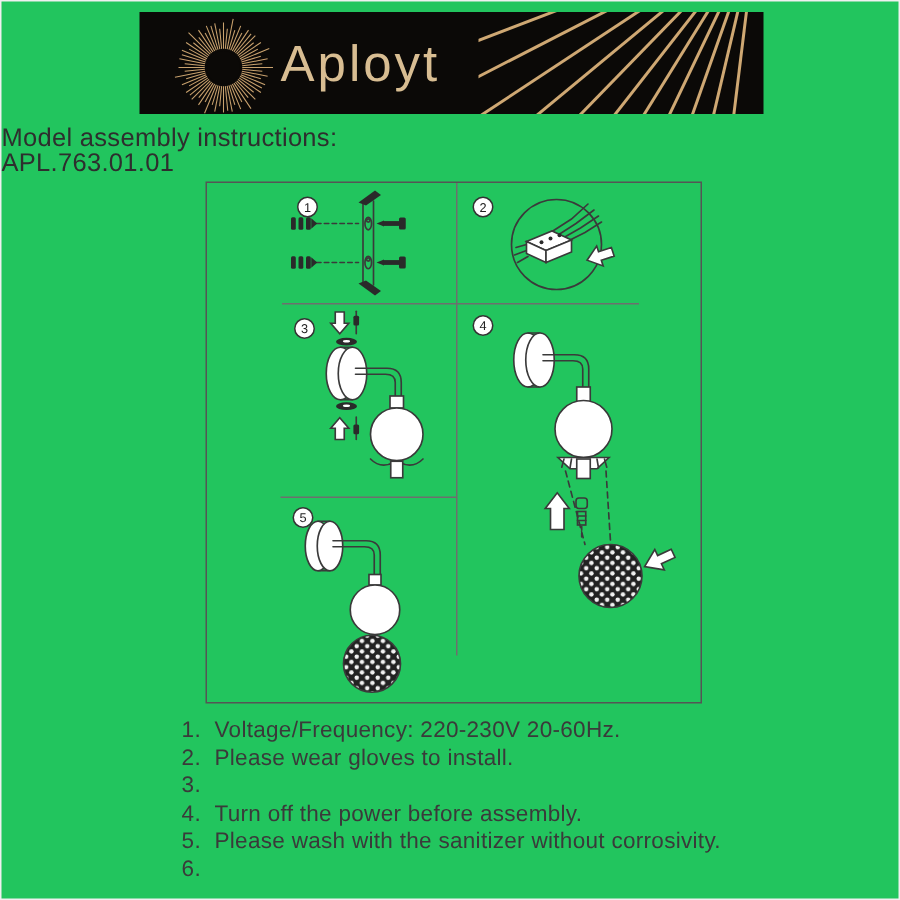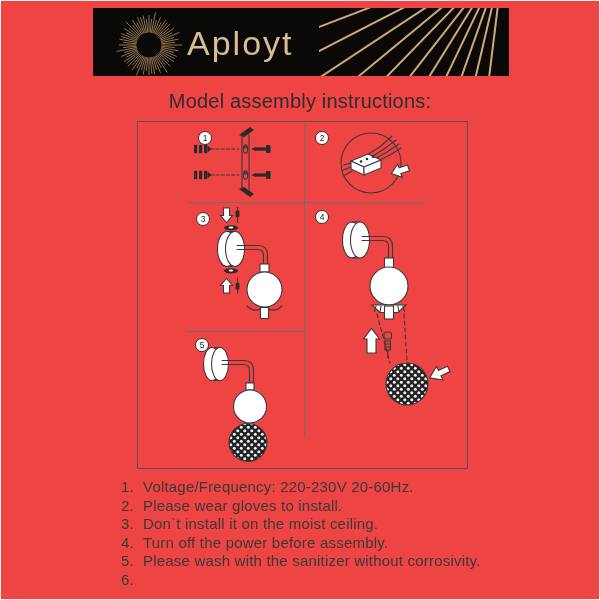--- a/index.html
+++ b/index.html
@@ -1,37 +1,37 @@
 <!DOCTYPE html>
 <html><head>
 <meta charset="utf-8">
 <style>
   html,body{margin:0;padding:0;background:#ffffff;}
   .page{
-    position:relative;width:600px;height:600px;background:#ef4444;
+    position:relative;width:600px;height:600px;background:#22c55e;
     font-family:"Liberation Sans",sans-serif;overflow:hidden;
     border:1px solid #f0f0f0;box-sizing:border-box;padding-left:38px;
   }
   
   .banner{
     position:absolute;left:92px;top:7px;width:416px;height:68px;
     background:#0b0907;overflow:hidden;
   }
   .banner .logo{position:absolute;left:22px;top:3px;width:68px;height:68px;}
   .banner .logo line{stroke:#c9a26e;stroke-width:0.7;}
   .banner .brand{
     position:absolute;left:94px;top:16px;font-size:34px;letter-spacing:2px;
     color:#d8bd92;font-weight:400;
   }
   .banner .corner{position:absolute;right:0;top:0;width:190px;height:68px;}
   .banner .corner line{stroke:#cfa873;stroke-width:2;}
   
   .title{
-    position:absolute;left:0;top:92px;width:100%;text-align:center;
-    font-size:20px;line-height:17px;color:#2e2e2e;letter-spacing:0.2px;
+    position:absolute;left:0;top:82px;width:100%;
+    font-size:17px;line-height:17px;color:#2e2e2e;letter-spacing:0.2px;
   }
   
   .diagram{
     position:absolute;left:136px;top:120px;width:331px;height:348px;
     border:1px solid #555;box-sizing:border-box;
   }
   .vdiv{position:absolute;left:166px;top:0;width:1px;height:315px;background:#6e6e6e;}
   .hdiv1{position:absolute;left:50px;top:80px;width:238px;height:1px;background:#6e6e6e;}
   .hdiv2{position:absolute;left:49px;top:209px;width:117px;height:1px;background:#6e6e6e;}
   .panel{position:absolute;}
@@ -145,20 +145,21 @@
           <line x1="152.64" y1="-25.23" x2="-69.27" y2="158.35"></line>
           <line x1="149.94" y1="-28.88" x2="-90.50" y2="129.66"></line>
           <line x1="147.64" y1="-32.80" x2="-108.51" y2="98.84"></line>
           <line x1="145.79" y1="-36.95" x2="-123.08" y2="66.26"></line>
         </g>
     </svg>
   </div>
 
   <div class="title">
     <div>Model assembly instructions:</div>
+    <div>APL.763.01.01</div>
   </div>
 
   <div class="diagram">
     <div class="vdiv"></div>
     <div class="hdiv1"></div>
     <div class="hdiv2"></div>
 
     <div class="panel p1">
       <span class="badge b1">1</span>
       <svg width="166" height="80" viewBox="0 0 166 80">
@@ -314,21 +315,20 @@
     <div class="row">
       <span class="num">1.</span>
       <span class="txt">Voltage/Frequency: 220-230V 20-60Hz.</span>
     </div>
     <div class="row">
       <span class="num">2.</span>
       <span class="txt">Please wear gloves to install.</span>
     </div>
     <div class="row">
       <span class="num">3.</span>
-      <span class="txt">Don`t install it on the moist ceiling.</span>
     </div>
     <div class="row">
       <span class="num">4.</span>
       <span class="txt">Turn off the power before assembly.</span>
     </div>
     <div class="row">
       <span class="num">5.</span>
       <span class="txt">Please wash with the sanitizer without corrosivity.</span>
     </div>
     <div class="row">

